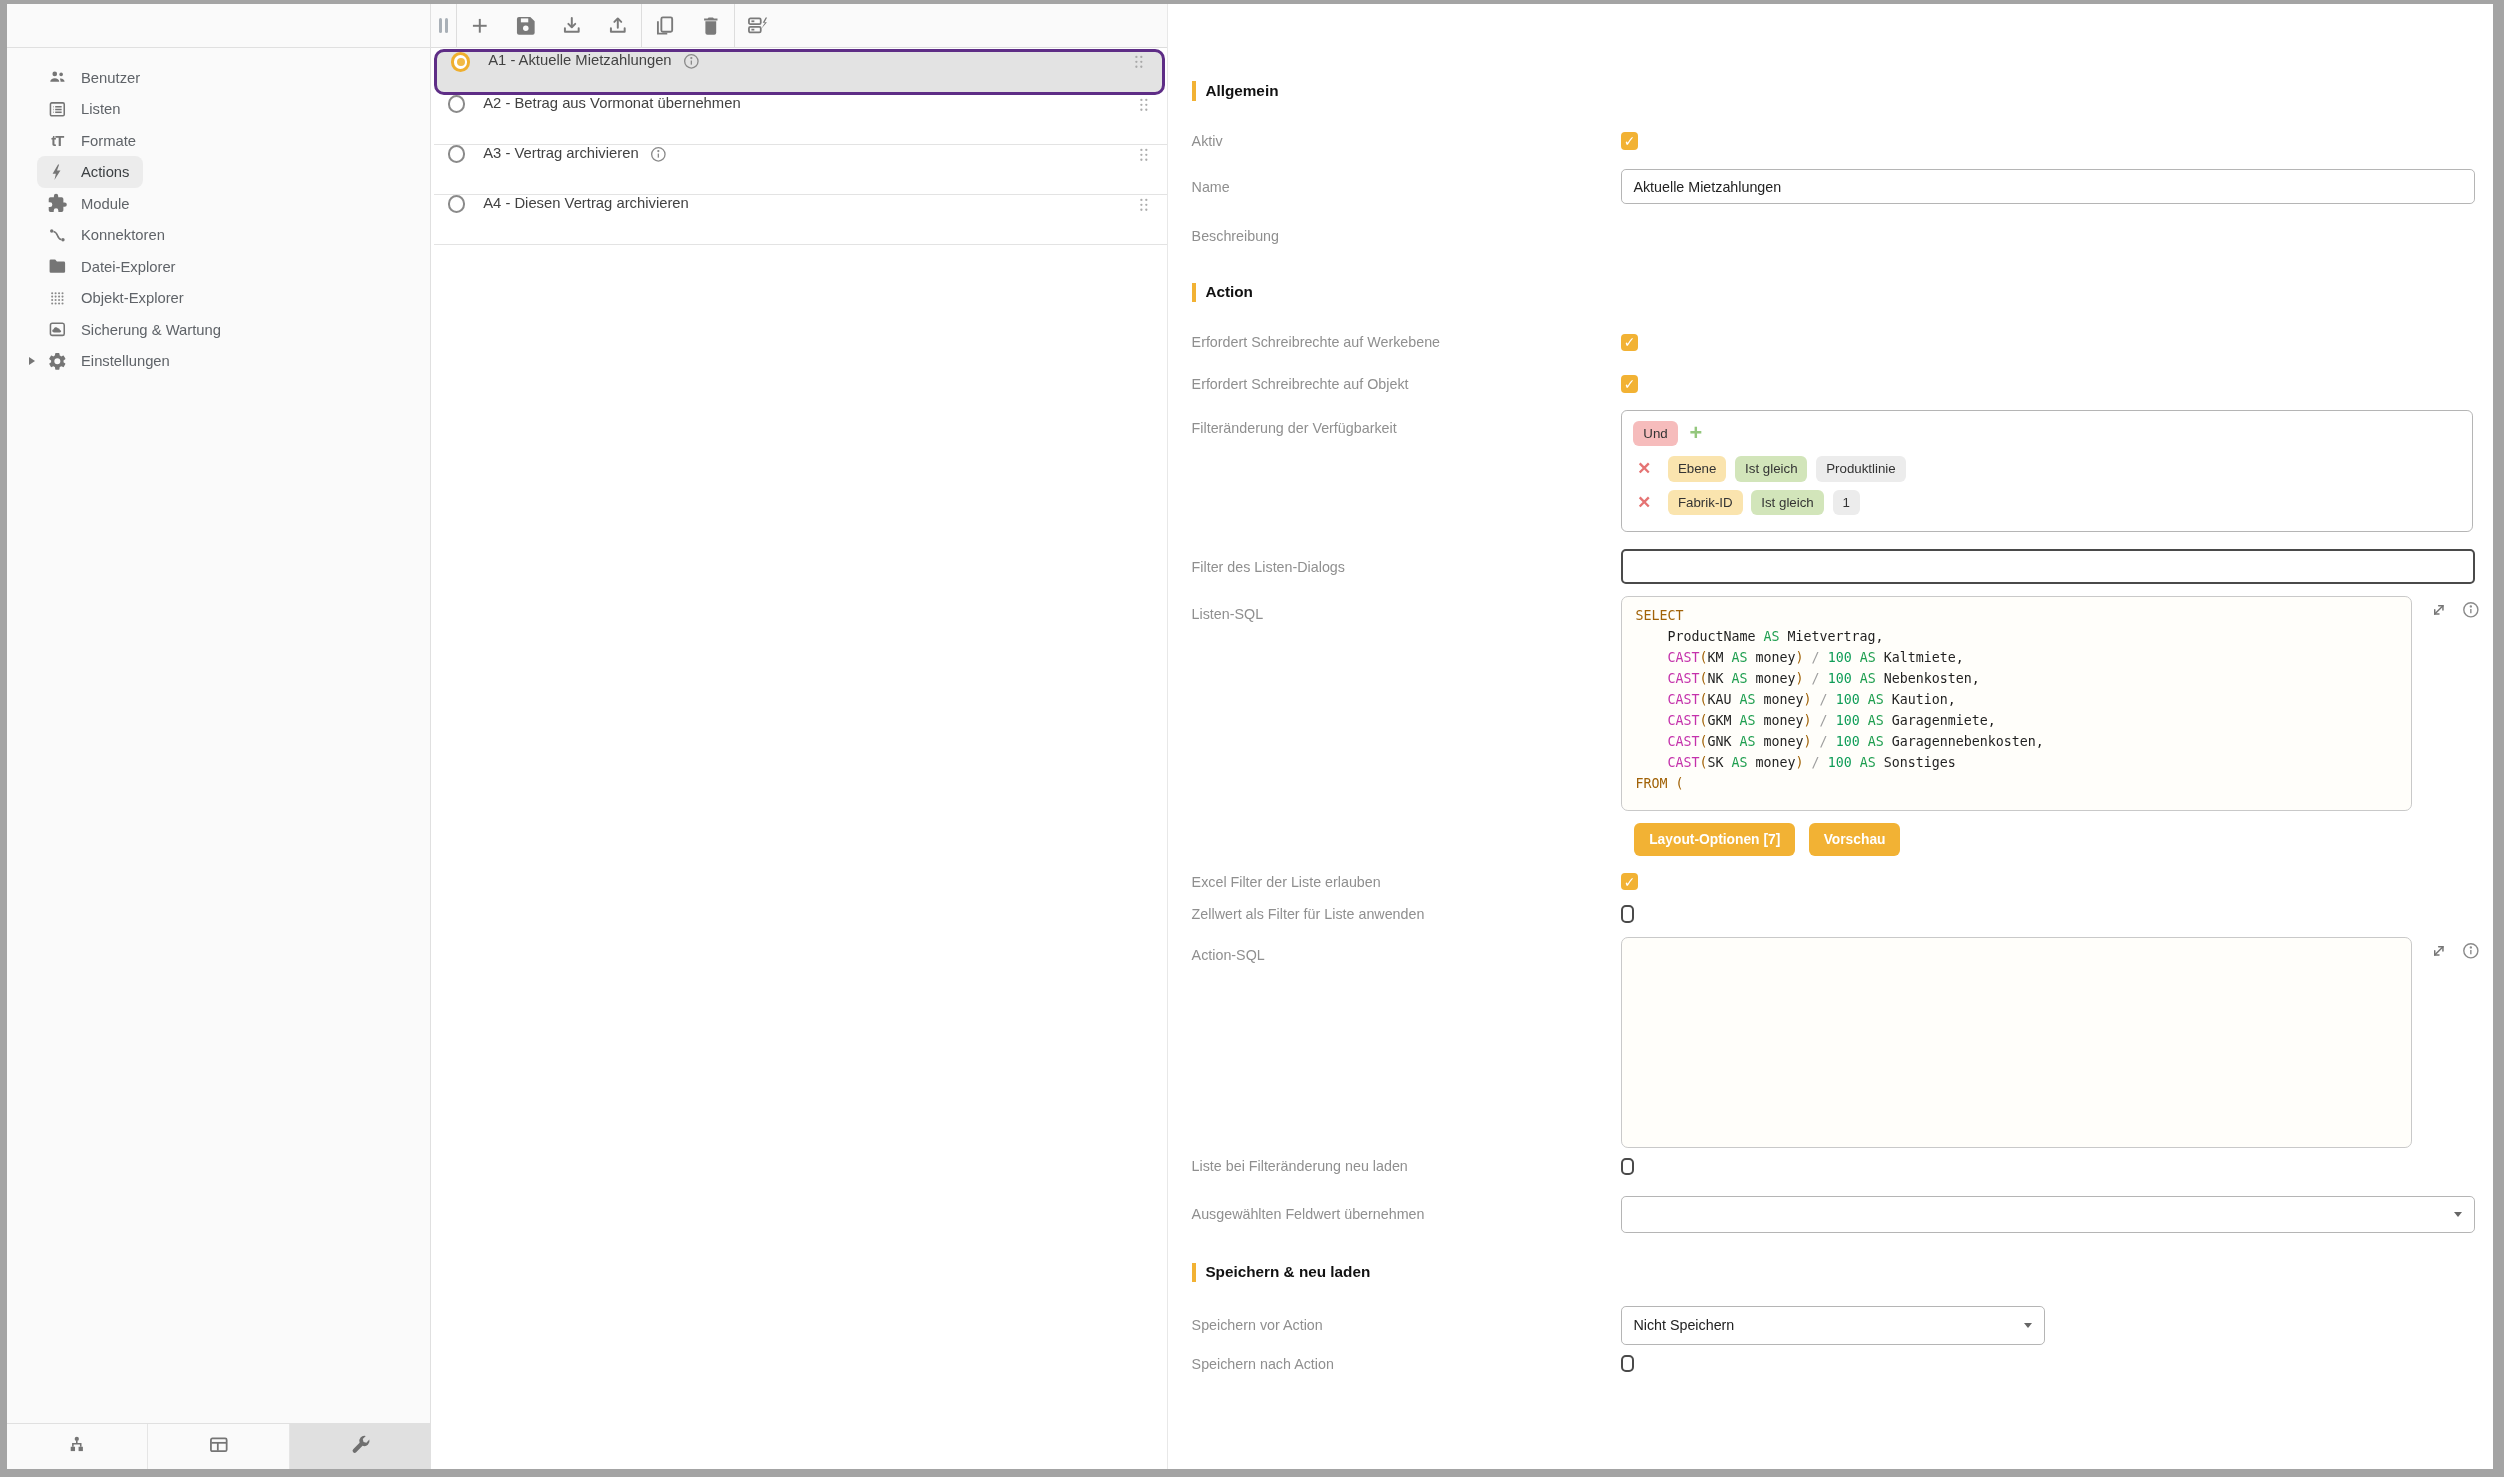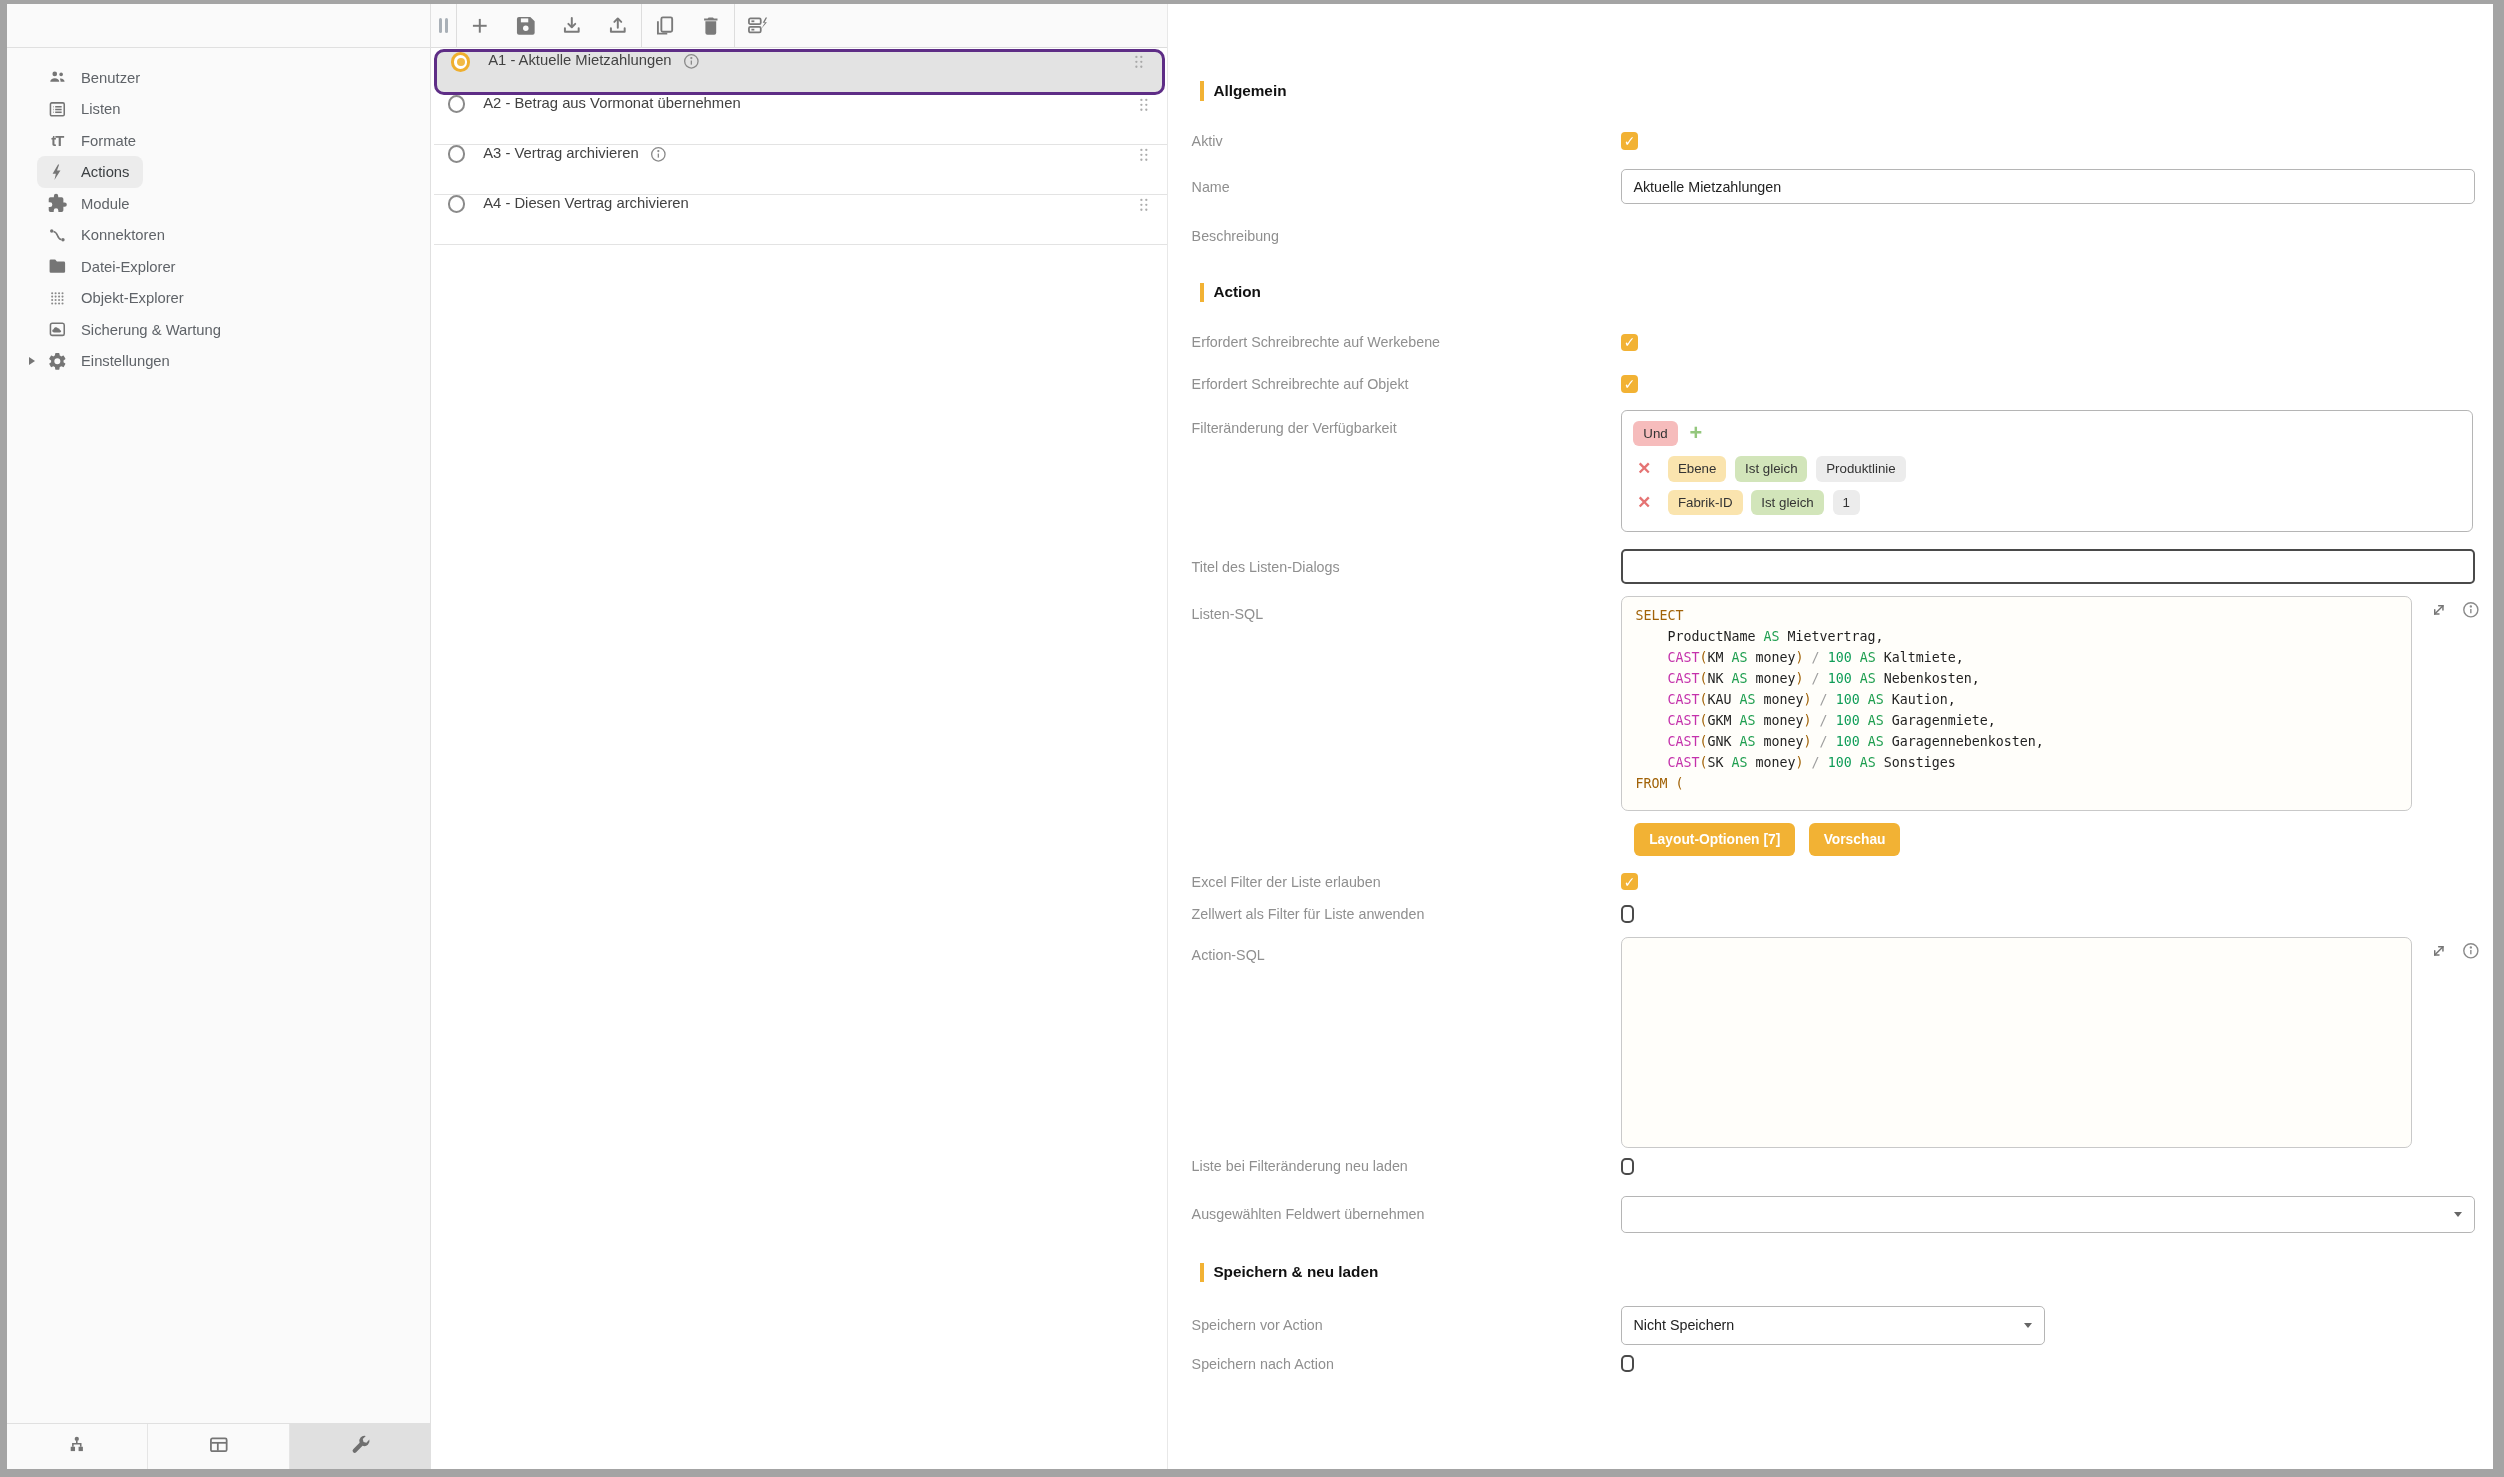--- a/index.html
+++ b/index.html
@@ -52,21 +52,21 @@
   .radio.on::after { content:""; position:absolute; left:3px; top:3px; width:7.9px; height:7.9px;
                      border-radius:50%; background:#f2ba45; }
   .arow-label { margin-left:17.7px; font-size:14.8px; color:#424242; }
   .info-ic { margin-left:9.9px; width:18.7px; height:18.7px; }
   .info-ic svg, .fld-ic svg { width:100%; height:100%; }
   .arow .spacer { flex:1 1 auto; }
   .rowdrag { width:19.7px; height:19.7px; opacity:.85; }
 
   
   .formpanel { flex:1 1 auto; background:#fff; padding:77px 27.6px 0 23.6px; overflow:hidden; }
-  .fsection { display:flex; align-items:center; gap:8.9px; margin-bottom:23.6px;margin-left:8px; }
+  .fsection { display:flex; align-items:center; gap:8.9px; margin-bottom:23.6px; }
   .fsection .sbar { width:4.9px; height:19.7px; background:#f2b234; }
   .fsection .stitle { font-size:15.3px; font-weight:700; color:#111; }
 
   .frow { display:flex; align-items:center; min-height:33px; margin-bottom:8.9px; }
   .frow.top { align-items:flex-start; }
   .frow.top .flabel { padding-top:9.9px; }
   .flabel { width:429px; flex:0 0 429px; font-size:14.3px; color:#8f8f8f; }
   .fctrl { flex:1 1 auto; display:flex; align-items:center; }
 
   .cb { width:17.7px; height:17.7px; border-radius:3.9px; background:#f2b234; color:#fff; font-size:13.8px;
@@ -512,21 +512,21 @@
             <span class="x-ic">✕</span>
             <span class="chip chip-amber">Fabrik-ID</span>
             <span class="chip chip-green">Ist gleich</span>
             <span class="chip chip-gray">1</span>
           </div>
         </div>
       </div>
     </div>
 
     <div class="frow" style="margin-top:17.7px">
-      <div class="flabel">Titel des Listen-Dialogs</div>
+      <div class="flabel">Filter des Listen-Dialogs</div>
       <div class="fctrl">
           <input class="tinput focused" value="" style="">
         </div>
     </div>
 
     <div class="frow top" style="margin-top:11.8px">
       <div class="flabel">Listen-SQL</div>
       <div class="fctrl codewrap">
         <div class="codebox h-sql">
           <div class="sql"><div><span class="tk-kw">SELECT</span></div><div><span class="tk-pl">    ProductName </span><span class="tk-grn">AS</span><span class="tk-pl"> Mietvertrag,</span></div><div><span class="tk-pl">    </span><span class="tk-mag">CAST</span><span class="tk-blu">(</span><span class="tk-pl">KM </span><span class="tk-grn">AS</span><span class="tk-pl"> money</span><span class="tk-blu">)</span><span class="tk-pl"> </span><span class="tk-gry">/</span><span class="tk-pl"> </span><span class="tk-num">100</span><span class="tk-pl"> </span><span class="tk-grn">AS</span><span class="tk-pl"> Kaltmiete,</span></div><div><span class="tk-pl">    </span><span class="tk-mag">CAST</span><span class="tk-blu">(</span><span class="tk-pl">NK </span><span class="tk-grn">AS</span><span class="tk-pl"> money</span><span class="tk-blu">)</span><span class="tk-pl"> </span><span class="tk-gry">/</span><span class="tk-pl"> </span><span class="tk-num">100</span><span class="tk-pl"> </span><span class="tk-grn">AS</span><span class="tk-pl"> Nebenkosten,</span></div><div><span class="tk-pl">    </span><span class="tk-mag">CAST</span><span class="tk-blu">(</span><span class="tk-pl">KAU </span><span class="tk-grn">AS</span><span class="tk-pl"> money</span><span class="tk-blu">)</span><span class="tk-pl"> </span><span class="tk-gry">/</span><span class="tk-pl"> </span><span class="tk-num">100</span><span class="tk-pl"> </span><span class="tk-grn">AS</span><span class="tk-pl"> Kaution,</span></div><div><span class="tk-pl">    </span><span class="tk-mag">CAST</span><span class="tk-blu">(</span><span class="tk-pl">GKM </span><span class="tk-grn">AS</span><span class="tk-pl"> money</span><span class="tk-blu">)</span><span class="tk-pl"> </span><span class="tk-gry">/</span><span class="tk-pl"> </span><span class="tk-num">100</span><span class="tk-pl"> </span><span class="tk-grn">AS</span><span class="tk-pl"> Garagenmiete,</span></div><div><span class="tk-pl">    </span><span class="tk-mag">CAST</span><span class="tk-blu">(</span><span class="tk-pl">GNK </span><span class="tk-grn">AS</span><span class="tk-pl"> money</span><span class="tk-blu">)</span><span class="tk-pl"> </span><span class="tk-gry">/</span><span class="tk-pl"> </span><span class="tk-num">100</span><span class="tk-pl"> </span><span class="tk-grn">AS</span><span class="tk-pl"> Garagennebenkosten,</span></div><div><span class="tk-pl">    </span><span class="tk-mag">CAST</span><span class="tk-blu">(</span><span class="tk-pl">SK </span><span class="tk-grn">AS</span><span class="tk-pl"> money</span><span class="tk-blu">)</span><span class="tk-pl"> </span><span class="tk-gry">/</span><span class="tk-pl"> </span><span class="tk-num">100</span><span class="tk-pl"> </span><span class="tk-grn">AS</span><span class="tk-pl"> Sonstiges</span></div><div><span class="tk-kw">FROM (</span></div></div>

